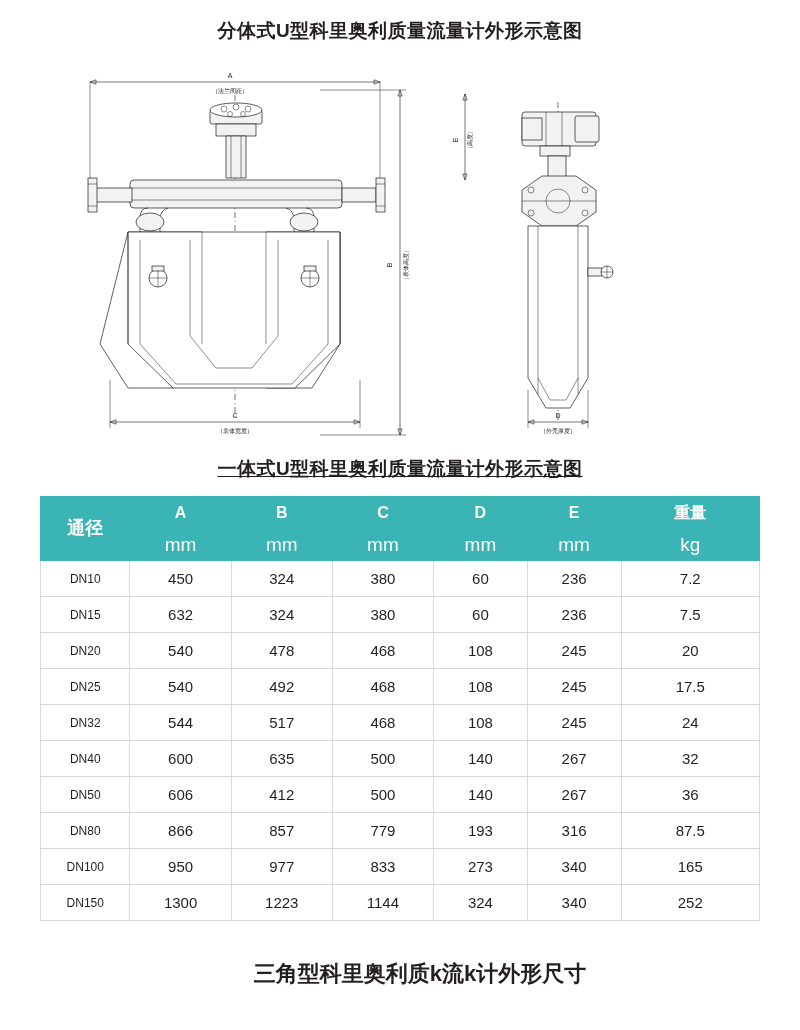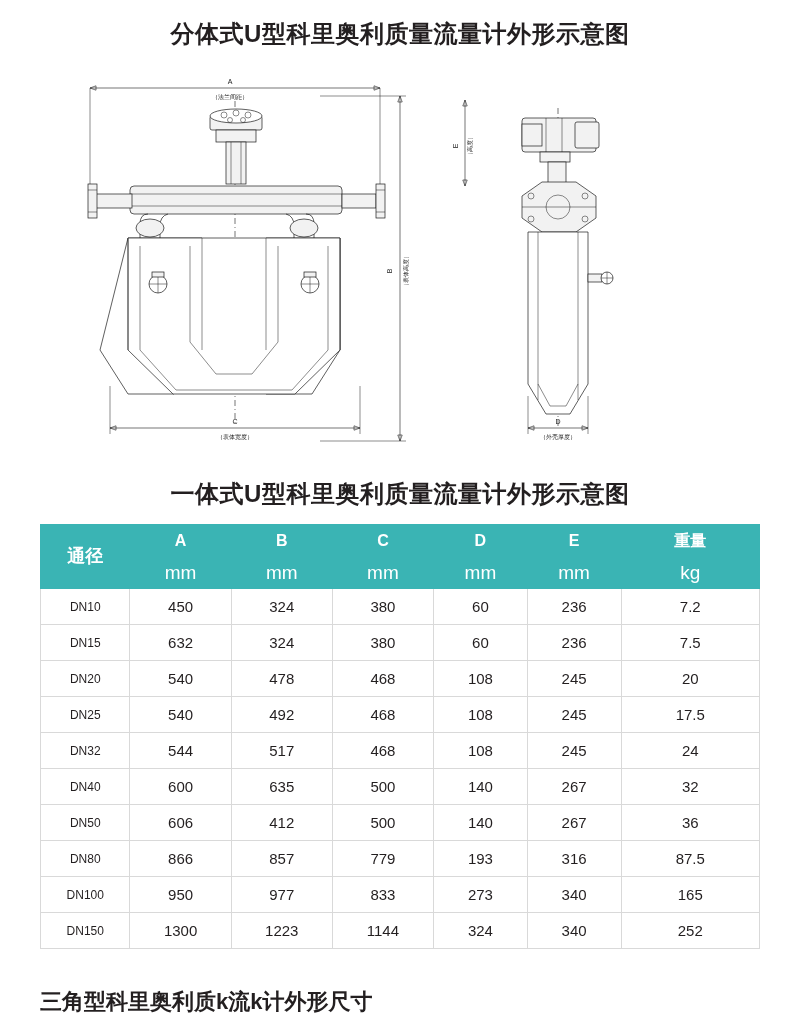--- a/index.html
+++ b/index.html
@@ -15,27 +15,27 @@
     position: relative;
     overflow: hidden;
   }
   .page {
     width: 800px;
     height: 1030px;
     position: relative;
   }
   .title {
     text-align: center;
-    font-size: 24px;
+    font-size: 19px;
     font-weight: bold;
     color: #231f20;
     letter-spacing: 0.5px;
   }
   #title-top { padding-top: 18px; }
-  #title-mid { margin-top: 22px; margin-bottom: 14px; }
+  #title-mid { margin-top: 6px; margin-bottom: 14px; text-decoration: underline; }
 
   .diagram-wrap {
     width: 800px;
     height: 400px;
     position: relative;
     margin-top: 6px;
   }
   .diagram-wrap svg { display: block; margin: 0 auto; }
 
   table.spec {
@@ -74,20 +74,21 @@
   }
   table.spec tbody td.first-col {
     font-size: 12px;
   }
   .bottom-title {
     margin-top: 38px;
     padding-left: 40px;
     font-size: 22px;
     font-weight: bold;
     color: #231f20;
+    text-align: center;
   }
   
   .dl { stroke: #1a1a1a; stroke-width: 0.7; fill: none; }
   .dim { stroke: #1a1a1a; stroke-width: 0.6; fill: none; }
   .dash { stroke: #1a1a1a; stroke-width: 0.6; fill: none; stroke-dasharray: 6 3 1 3; }
   .thin { stroke: #1a1a1a; stroke-width: 0.5; fill: none; }
   .fillgray { fill: #f2f2f2; stroke: #1a1a1a; stroke-width: 0.7; }
   .fillwhite { fill: #ffffff; stroke: #1a1a1a; stroke-width: 0.7; }
   .dimtext { font-family: "Liberation Sans", sans-serif; font-size: 7px; fill: #1a1a1a; }
   .dimtext-sm { font-family: "Liberation Sans", sans-serif; font-size: 6px; fill: #1a1a1a; }

